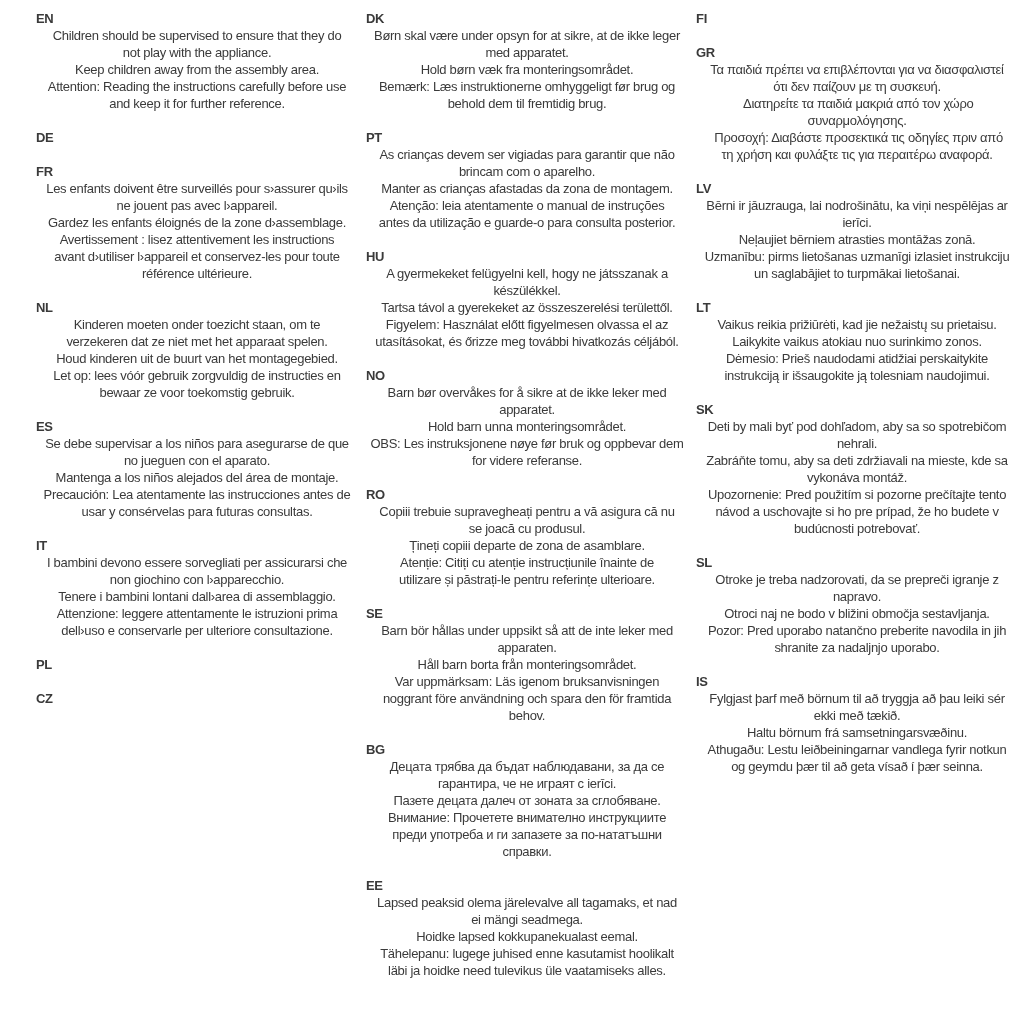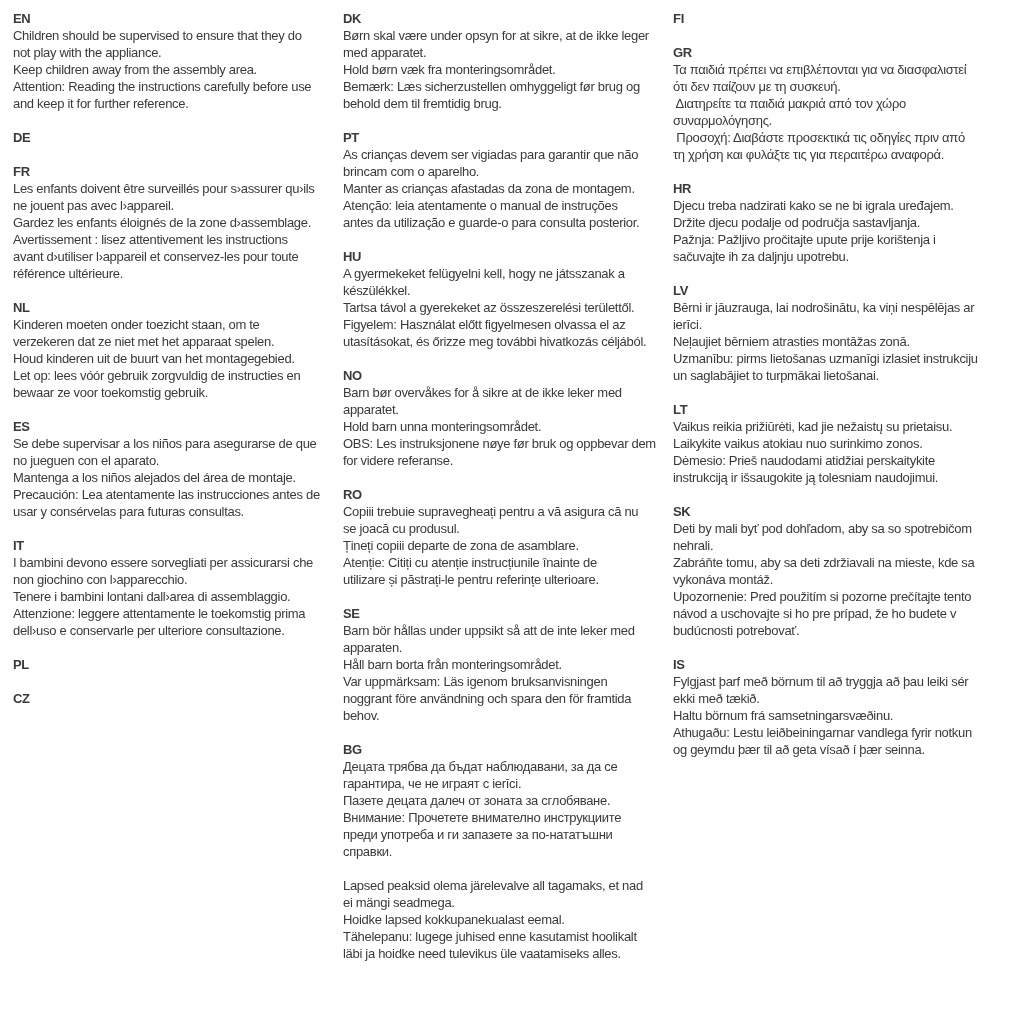--- a/index.html
+++ b/index.html
@@ -10,41 +10,42 @@
   body {
     width: 1024px;
     height: 1024px;
     overflow: hidden;
     font-family: "Liberation Sans", sans-serif;
   }
   .page {
     box-sizing: border-box;
     width: 1024px;
     height: 1024px;
-    padding: 10px 0 0 13px;
+    padding: 10px 0 0 36px;
     display: flex;
     gap: 8px;
     color: #3a3a3a;
     font-size: 13px;
     line-height: 17px;
     letter-spacing: -0.3px;
   }
   .col {
     width: 322px;
     flex: 0 0 322px;
   }
   .block {
     margin-bottom: 17px;
   }
   .lang-code {
     font-weight: bold;
     white-space: pre;
   }
   .lang-text {
     white-space: pre;
+    text-align: center;
   }
 </style>
 </head>
 <body style="background: rgb(255, 255, 255);">
 
 <div class="page" style="color: rgb(58, 58, 58);">
   <div class="col">
       <div class="block">
         <div class="lang-code">EN</div>
         <div class="lang-text">Children should be supervised to ensure that they do
@@ -79,37 +80,37 @@
 no jueguen con el aparato.
 Mantenga a los niños alejados del área de montaje.
 Precaución: Lea atentamente las instrucciones antes de
 usar y consérvelas para futuras consultas.</div>
       </div>
       <div class="block">
         <div class="lang-code">IT</div>
         <div class="lang-text">I bambini devono essere sorvegliati per assicurarsi che
 non giochino con l›apparecchio.
 Tenere i bambini lontani dall›area di assemblaggio.
-Attenzione: leggere attentamente le toekomstig prima
+Attenzione: leggere attentamente le istruzioni prima
 dell›uso e conservarle per ulteriore consultazione.</div>
       </div>
       <div class="block">
         <div class="lang-code">PL</div>
       </div>
       <div class="block">
         <div class="lang-code">CZ</div>
       </div>
     </div>
   <div class="col">
       <div class="block">
         <div class="lang-code">DK</div>
         <div class="lang-text">Børn skal være under opsyn for at sikre, at de ikke leger
 med apparatet.
 Hold børn væk fra monteringsområdet.
-Bemærk: Læs sicherzustellen omhyggeligt før brug og
+Bemærk: Læs instruktionerne omhyggeligt før brug og
 behold dem til fremtidig brug.</div>
       </div>
       <div class="block">
         <div class="lang-code">PT</div>
         <div class="lang-text">As crianças devem ser vigiadas para garantir que não
 brincam com o aparelho.
 Manter as crianças afastadas da zona de montagem.
 Atenção: leia atentamente o manual de instruções
 antes da utilização e guarde-o para consulta posterior.</div>
       </div>
@@ -149,46 +150,40 @@
       <div class="block">
         <div class="lang-code">BG</div>
         <div class="lang-text">Децата трябва да бъдат наблюдавани, за да се
 гарантира, че не играят с ierīci.
 Пазете децата далеч от зоната за сглобяване.
 Внимание: Прочетете внимателно инструкциите
 преди употреба и ги запазете за по-нататъшни
 справки.</div>
       </div>
       <div class="block">
+        <div class="lang-code">EE</div>
         <div class="lang-text">Lapsed peaksid olema järelevalve all tagamaks, et nad
 ei mängi seadmega.
 Hoidke lapsed kokkupanekualast eemal.
 Tähelepanu: lugege juhised enne kasutamist hoolikalt
 läbi ja hoidke need tulevikus üle vaatamiseks alles.</div>
       </div>
     </div>
   <div class="col">
       <div class="block">
         <div class="lang-code">FI</div>
       </div>
       <div class="block">
         <div class="lang-code">GR</div>
         <div class="lang-text">Τα παιδιά πρέπει να επιβλέπονται για να διασφαλιστεί
 ότι δεν παίζουν με τη συσκευή.
  Διατηρείτε τα παιδιά μακριά από τον χώρο
 συναρμολόγησης.
  Προσοχή: Διαβάστε προσεκτικά τις οδηγίες πριν από
 τη χρήση και φυλάξτε τις για περαιτέρω αναφορά.</div>
-      </div>
-      <div class="block">
-        <div class="lang-code">HR</div>
-        <div class="lang-text">Djecu treba nadzirati kako se ne bi igrala uređajem.
-Držite djecu podalje od područja sastavljanja.
-Pažnja: Pažljivo pročitajte upute prije korištenja i
-sačuvajte ih za daljnju upotrebu.</div>
       </div>
       <div class="block">
         <div class="lang-code">LV</div>
         <div class="lang-text">Bērni ir jāuzrauga, lai nodrošinātu, ka viņi nespēlējas ar
 ierīci.
 Neļaujiet bērniem atrasties montāžas zonā.
 Uzmanību: pirms lietošanas uzmanīgi izlasiet instrukciju
 un saglabājiet to turpmākai lietošanai.</div>
       </div>
       <div class="block">
@@ -202,20 +197,28 @@
         <div class="lang-code">SK</div>
         <div class="lang-text">Deti by mali byť pod dohľadom, aby sa so spotrebičom
 nehrali.
 Zabráňte tomu, aby sa deti zdržiavali na mieste, kde sa
 vykonáva montáž.
 Upozornenie: Pred použitím si pozorne prečítajte tento
 návod a uschovajte si ho pre prípad, že ho budete v
 budúcnosti potrebovať.</div>
       </div>
       <div class="block">
+        <div class="lang-code">SL</div>
+        <div class="lang-text">Otroke je treba nadzorovati, da se prepreči igranje z
+napravo.
+Otroci naj ne bodo v bližini območja sestavljanja.
+Pozor: Pred uporabo natančno preberite navodila in jih
+shranite za nadaljnjo uporabo.</div>
+      </div>
+      <div class="block">
         <div class="lang-code">IS</div>
         <div class="lang-text">Fylgjast þarf með börnum til að tryggja að þau leiki sér
 ekki með tækið.
 Haltu börnum frá samsetningarsvæðinu.
 Athugaðu: Lestu leiðbeiningarnar vandlega fyrir notkun
 og geymdu þær til að geta vísað í þær seinna.</div>
       </div>
     </div>
 </div>
 

